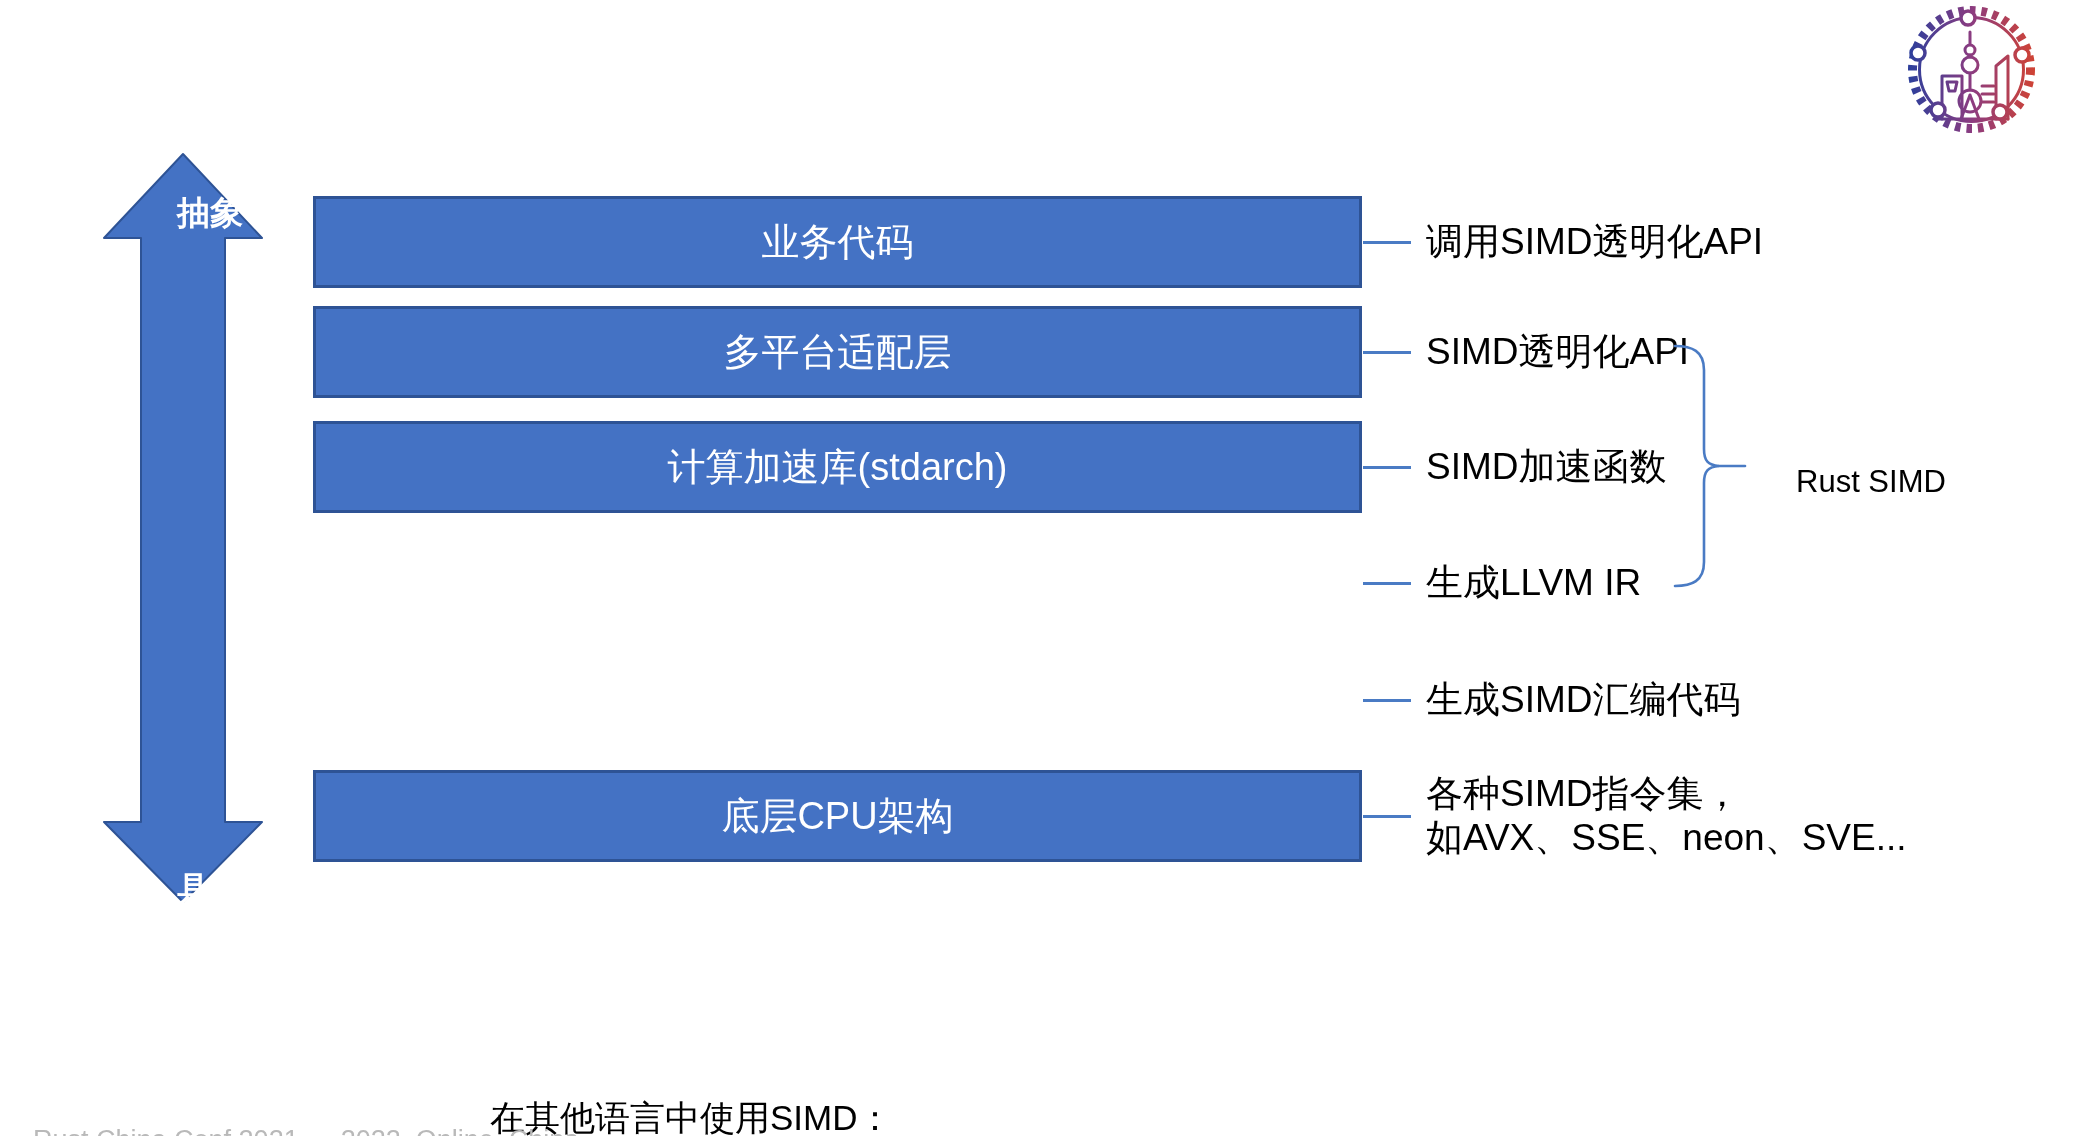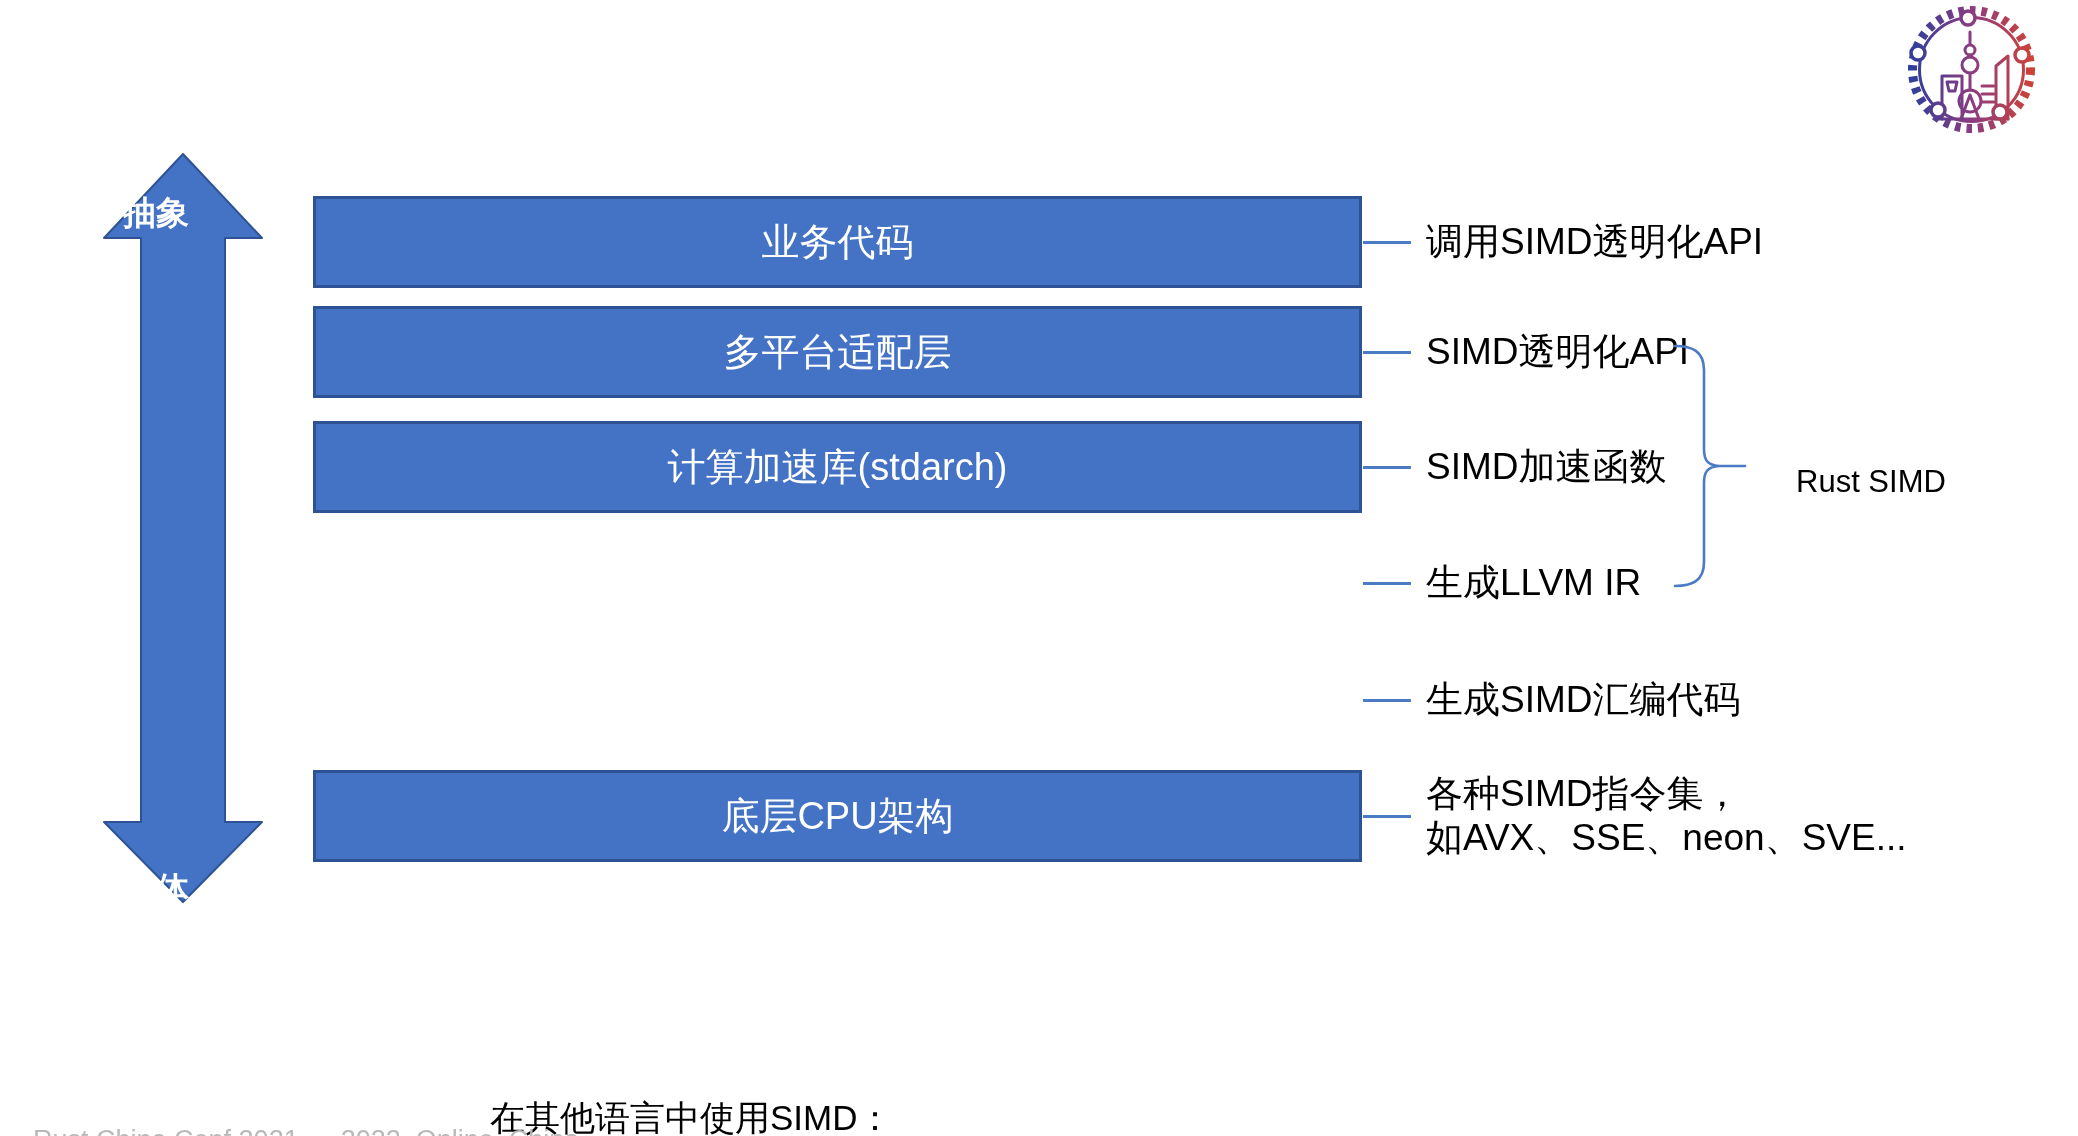--- a/index.html
+++ b/index.html
@@ -7,21 +7,21 @@
     position:relative; width:2078px; height:1136px; background:#ffffff;
     font-family:"Liberation Sans","DejaVu Sans",sans-serif; overflow:hidden;
   }
   .title{
     position:absolute; left:145px; top:40px; font-size:41px; color:#1a1a1a;
     letter-spacing:0px; white-space:nowrap;
   }
   .logo{ position:absolute; left:1902px; top:2px; }
   .axis-arrow{ position:absolute; left:102px; top:152px; }
   .axis-label{
-    position:absolute; left:123px; width:120px; text-align:left;
+    position:absolute; left:123px; width:120px; text-align:right;
     color:#ffffff; font-size:33px; font-weight:bold; line-height:44px; white-space:nowrap;
   }
   .axis-top{ top:191px; }
   .axis-bottom{ top:867px; }
   .layer-box{
     position:absolute; left:313px; width:1049px; height:92px;
     background:#4472C4; border:3px solid #2E5395; box-sizing:border-box;
     display:flex; align-items:center; justify-content:center;
   }
   .layer-box span{ color:#ffffff; font-size:38px; white-space:nowrap; }

